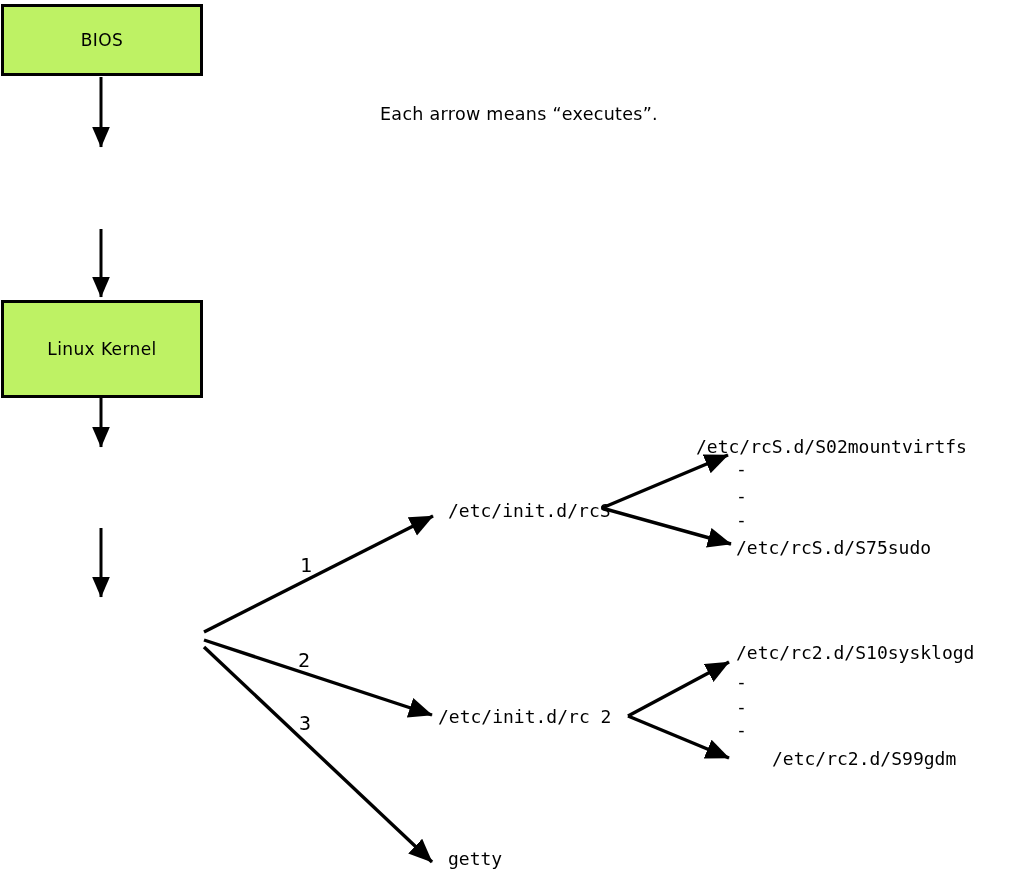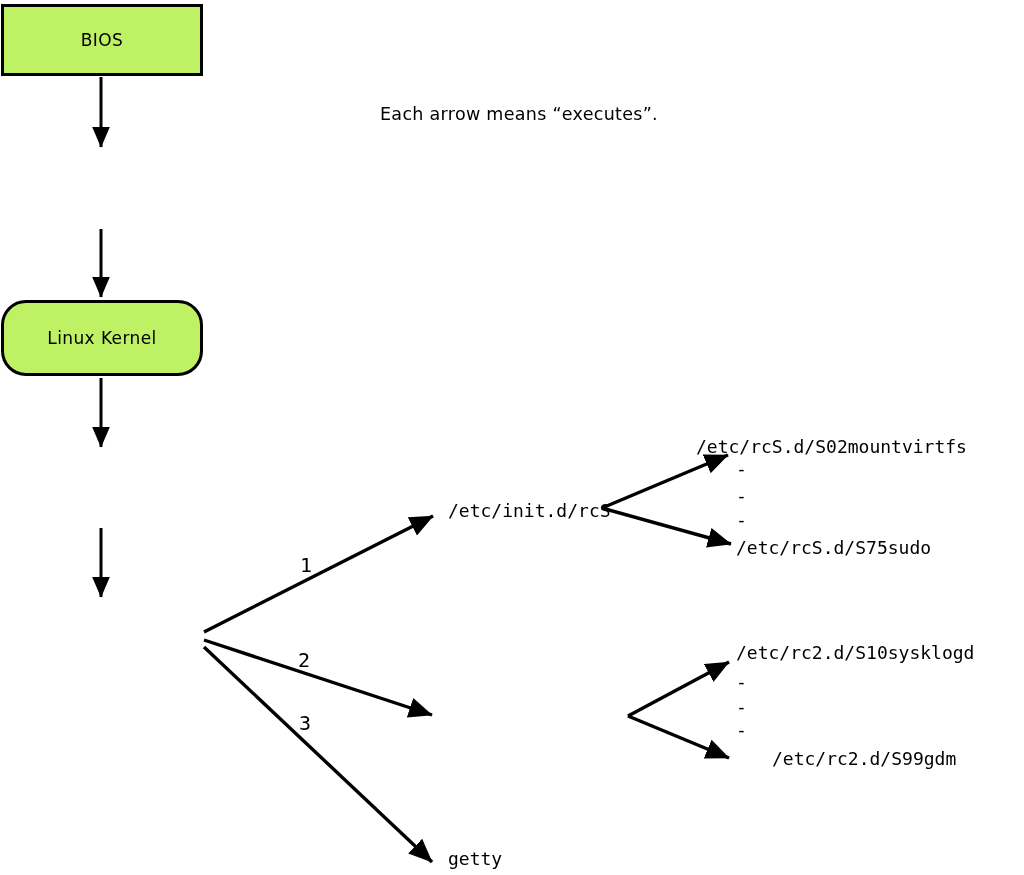--- a/index.html
+++ b/index.html
@@ -29,21 +29,21 @@
     box-sizing: border-box;
     background: #bef264;
     display: flex;
     align-items: center;
     justify-content: center;
     font-size: 17px;
     letter-spacing: 0.4px;
   }
   .box-bios       { top: 4px;   height: 72px; }
   .box-bootloader { top: 151px; height: 75px; }
-  .box-kernel     { top: 300px; height: 76px; border-radius: 25px; }
+  .box-kernel     { top: 300px; height: 98px; }
   .box-initramfs  { top: 450px; height: 75px; }
   .box-init       { top: 600px; height: 76px; }
 
   .note {
     position: absolute;
     left: 380px;
     top: 104px;
     font-size: 17.5px;
     letter-spacing: 0.3px;
     white-space: nowrap;
@@ -98,20 +98,21 @@
   </div>
   <div class="box box-kernel">
     <span>Linux Kernel</span>
   </div>
 
   <div class="order-num" style="left:300px; top:554px;">1</div>
   <div class="order-num" style="left:298px; top:649px;">2</div>
   <div class="order-num" style="left:299px; top:712px;">3</div>
 
   <div class="mono" style="left:448px; top:500px;">/etc/init.d/rcS</div>
+  <div class="mono" style="left:438px; top:706px;">/etc/init.d/rc 2</div>
   <div class="mono" style="left:448px; top:848px;">getty</div>
 
   <div class="mono" style="left:696px; top:436px;">/etc/rcS.d/S02mountvirtfs</div>
   <div class="mono" style="left:736px; top:458px;">-</div>
   <div class="mono" style="left:736px; top:485px;">-</div>
   <div class="mono" style="left:736px; top:509px;">-</div>
   <div class="mono" style="left:736px; top:537px;">/etc/rcS.d/S75sudo</div>
 
   <div class="mono" style="left:736px; top:642px;">/etc/rc2.d/S10sysklogd</div>
   <div class="mono" style="left:736px; top:671px;">-</div>

